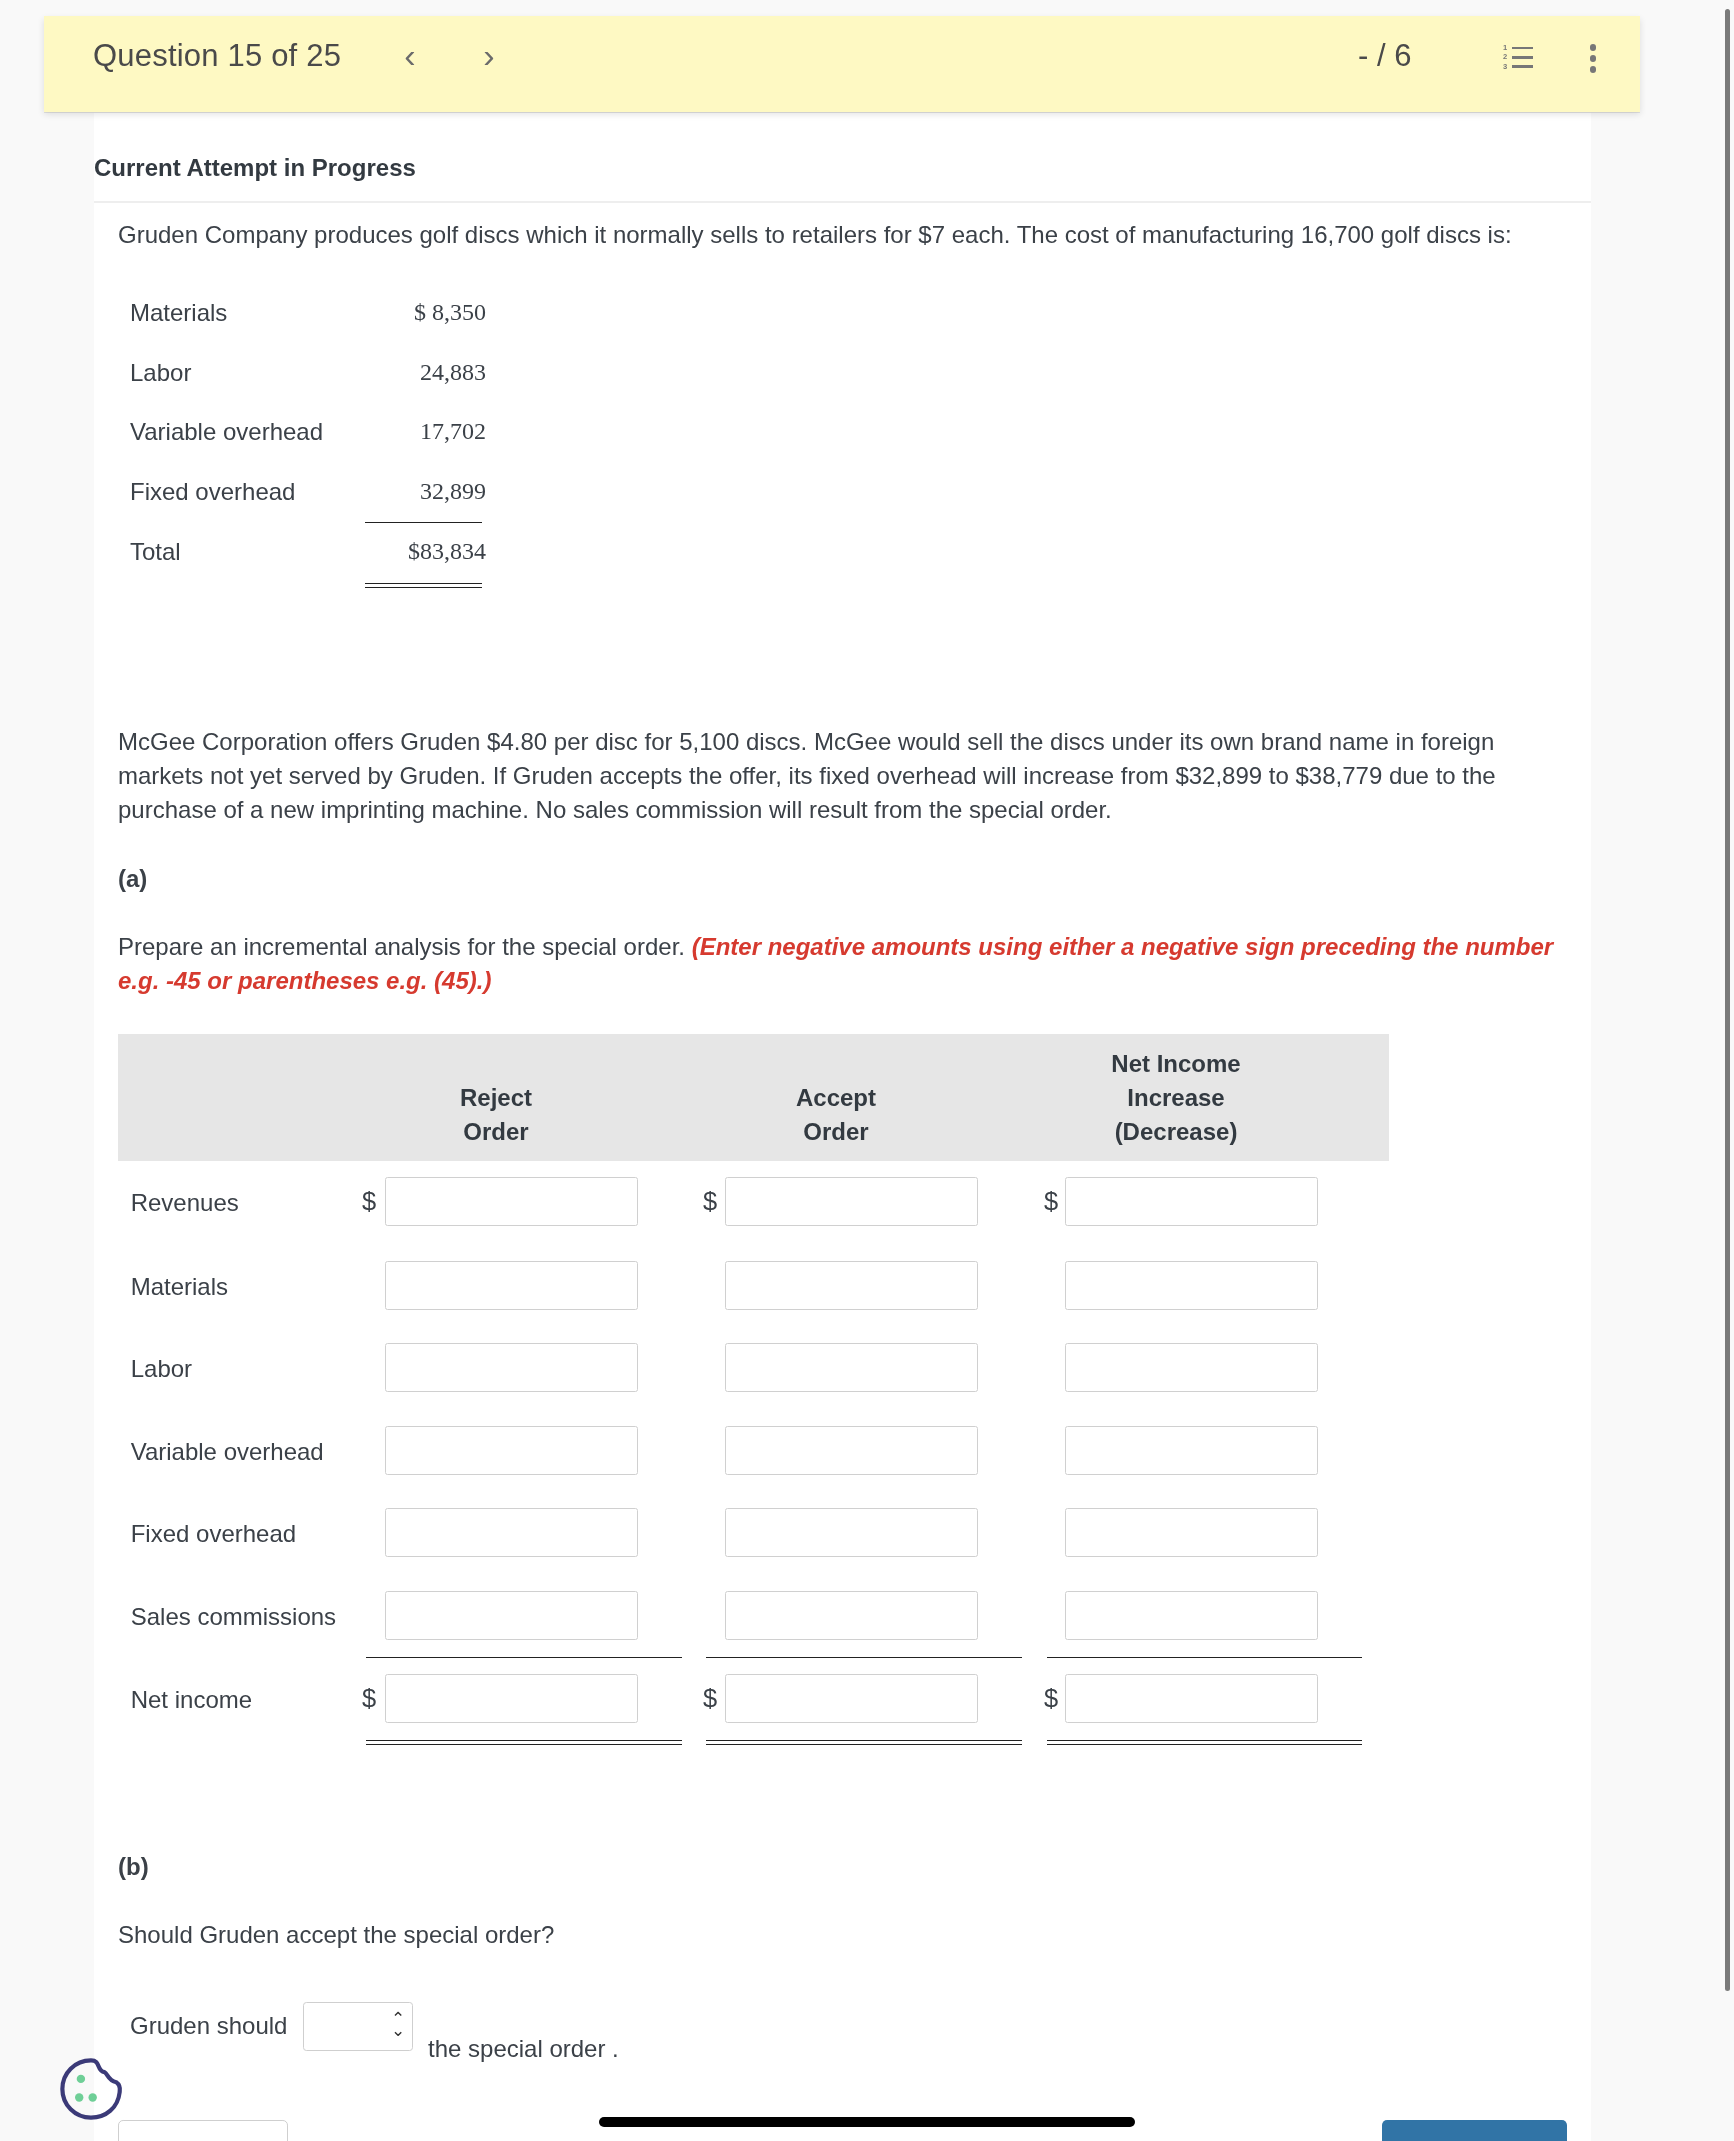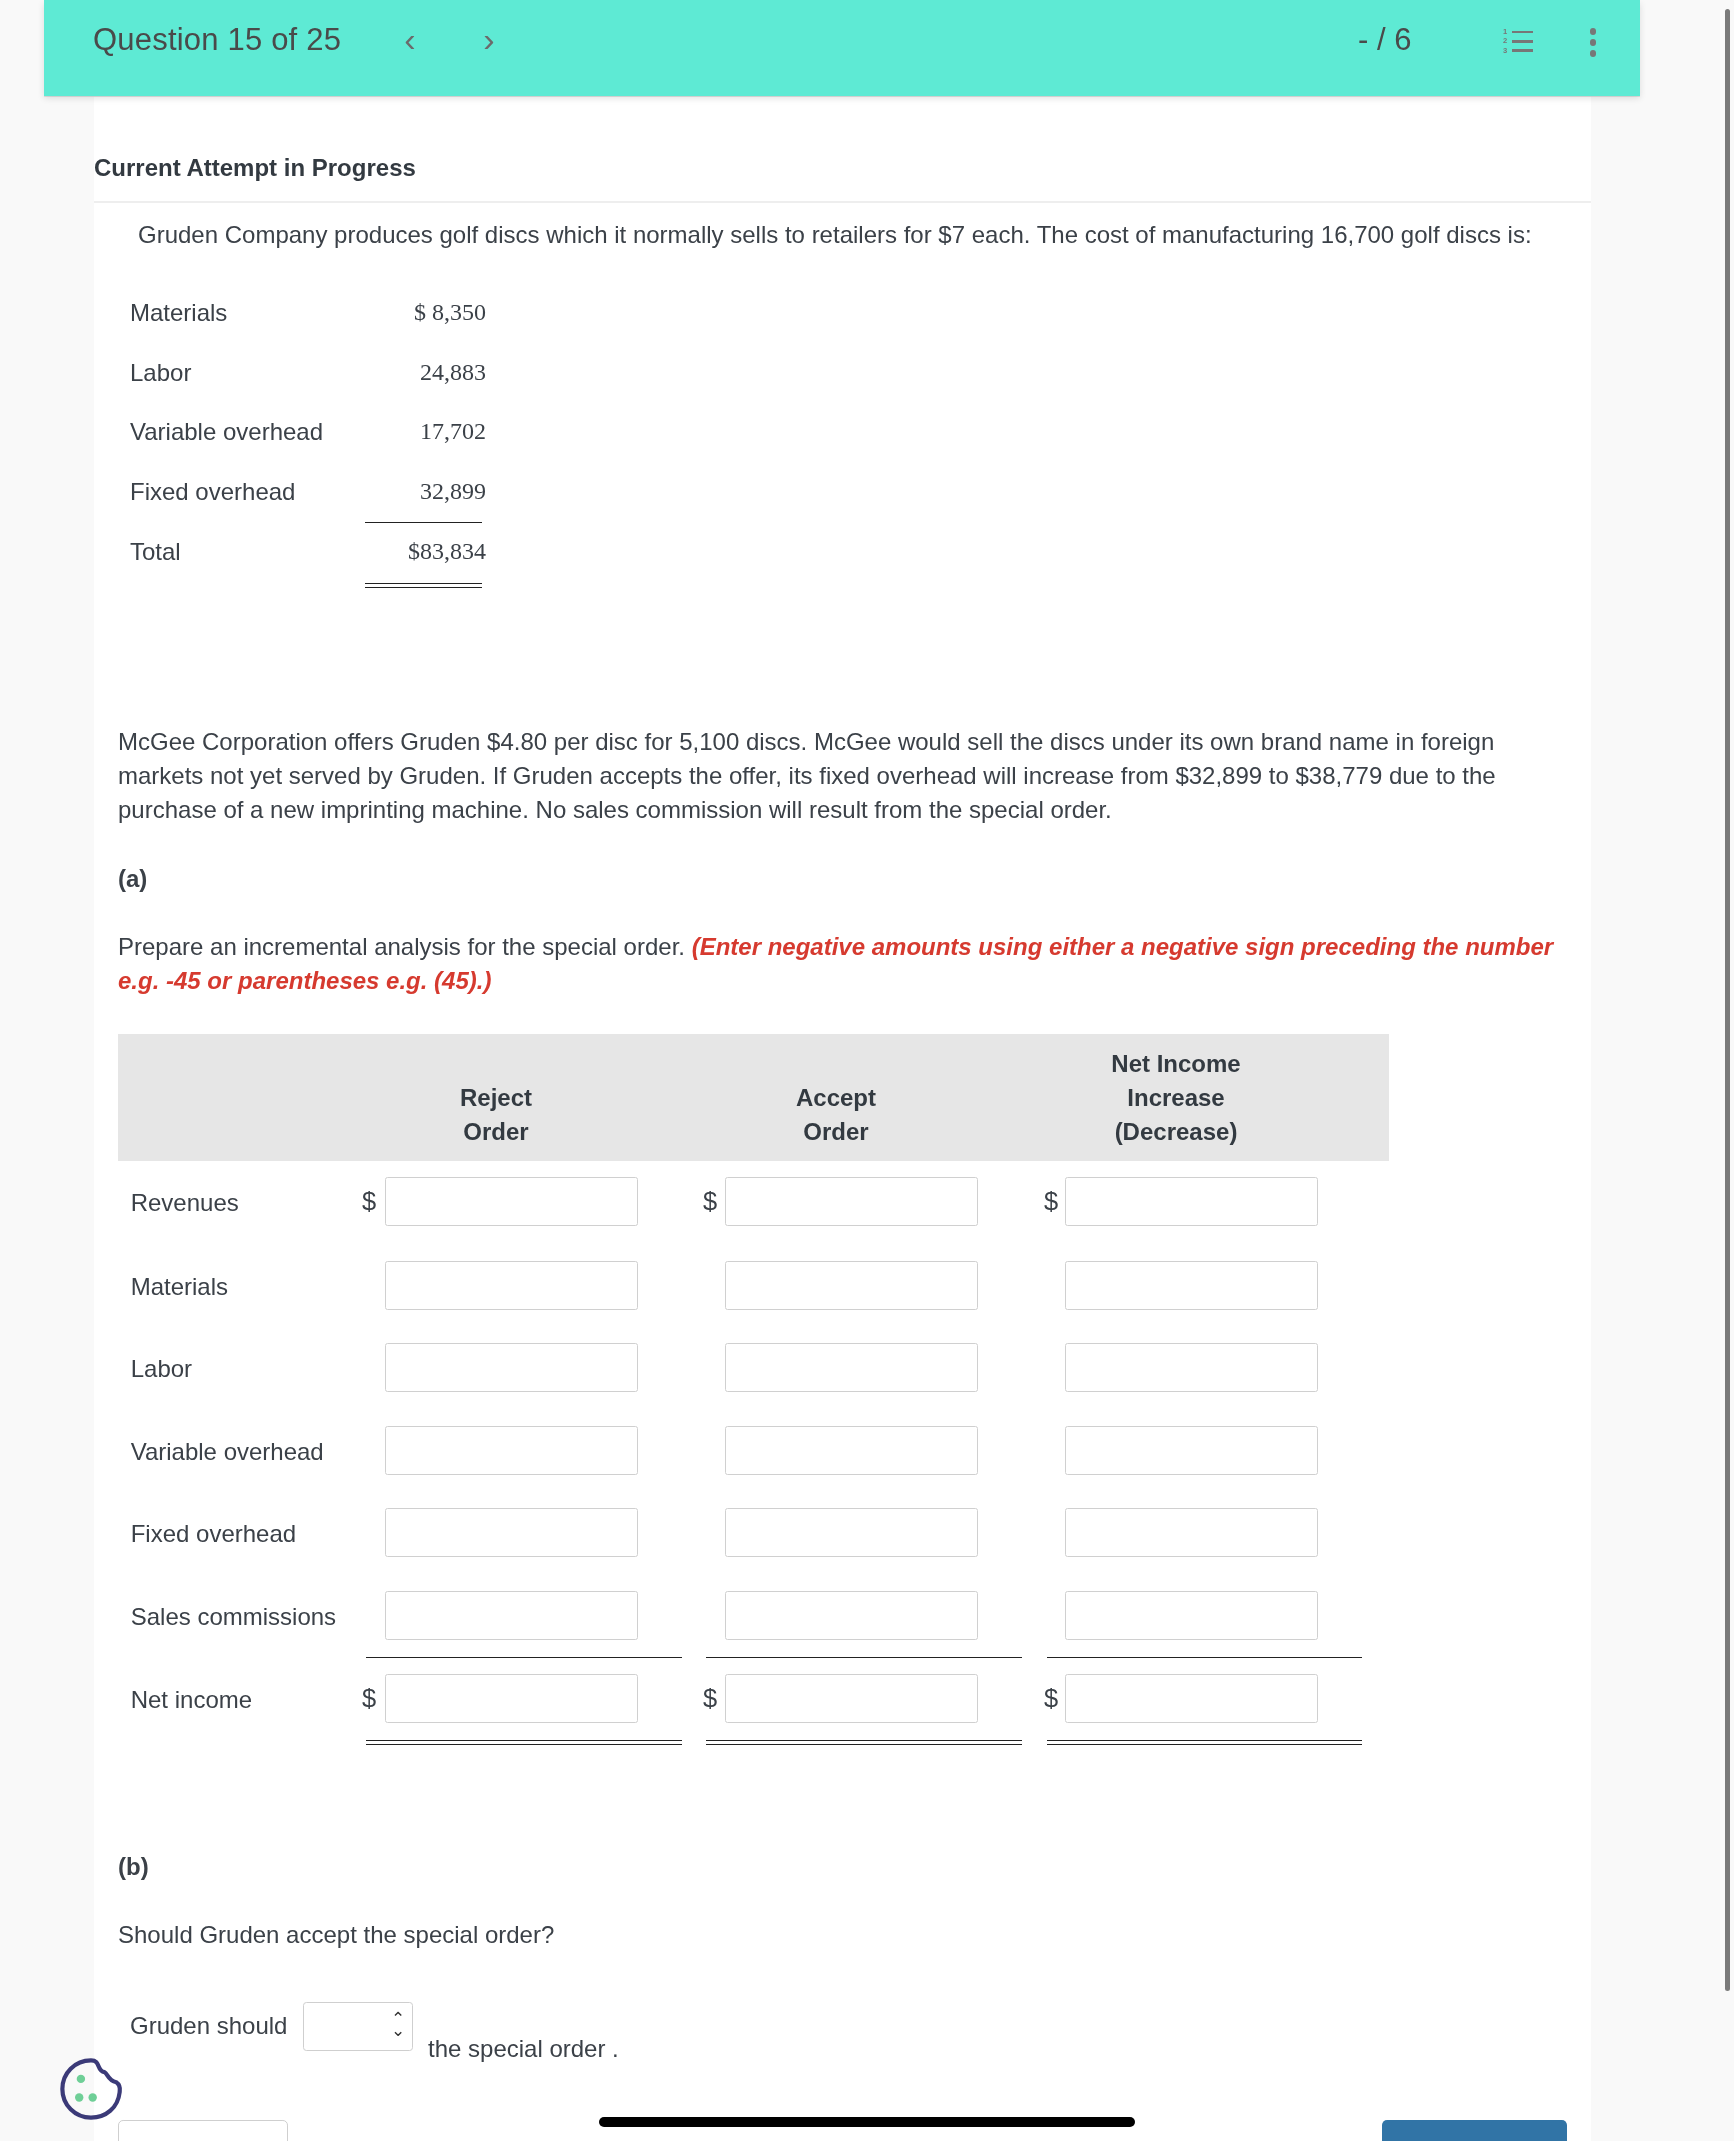--- a/index.html
+++ b/index.html
@@ -4,22 +4,22 @@
 <style>
   html, body { margin: 0; padding: 0; }
   body {
     width: 1735px; height: 2142px; overflow: hidden; position: relative;
     background: #f9f9f9;
     font-family: "Liberation Sans", "DejaVu Sans", sans-serif;
     color: #3b4148;
   }
   
   .topbar {
-    position: absolute; left: 44px; top: 0; width: 1596px; height: 96px;
-    background: #5eead4;
+    position: absolute; left: 44px; top: 16px; width: 1596px; height: 96px;
+    background: #fef9c3;
     box-shadow: 0 3.4px 6.8px rgba(0,0,0,0.12), 0 0.8px 0 #dcdcdc;
     z-index: 2;
   }
   .q-title { position: absolute; left: 49px; top: 22px; font-size: 31px; color: #4a4a4a; letter-spacing: 0.2px; }
   .nav-arrow { position: absolute; top: 20.3px; font-size: 34px; color: #6b6b6b; cursor: pointer; width: 34px; text-align: center; }
   .nav-prev { left: 349px; }
   .nav-next { left: 428px; }
   .score { position: absolute; left: 1314px; top: 22px; font-size: 31px; color: #4a4a4a; }
   .list-icon { position: absolute; left: 1459px; top: 28px; width: 32px; height: 27px; cursor: pointer; }
   .list-icon .num { position: absolute; left: 0; font-size: 7.6px; font-weight: bold; color: #777; line-height: 8.5px; }
@@ -90,21 +90,21 @@
     <span style="top:0"></span>
       <span style="top:11px"></span>
       <span style="top:22px"></span>
   </div>
 </div>
 
 <div class="card">
   <div class="attempt-title">Current Attempt in Progress</div>
   <div class="divider"></div>
 
-  <div class="para" style="top:122px;margin-left:20px;">Gruden Company produces golf discs which it normally sells to retailers for $7 each. The cost of manufacturing 16,700 golf discs is:</div>
+  <div class="para" style="top:122px;">Gruden Company produces golf discs which it normally sells to retailers for $7 each. The cost of manufacturing 16,700 golf discs is:</div>
 
   <div>
     <div class="cost-row" style="top:203px;">
       <span class="cost-label">Materials</span>
       <span class="cost-value">$ 8,350</span>
     </div>
     <div class="cost-row" style="top:263px;">
       <span class="cost-label">Labor</span>
       <span class="cost-value">24,883</span>
     </div>

